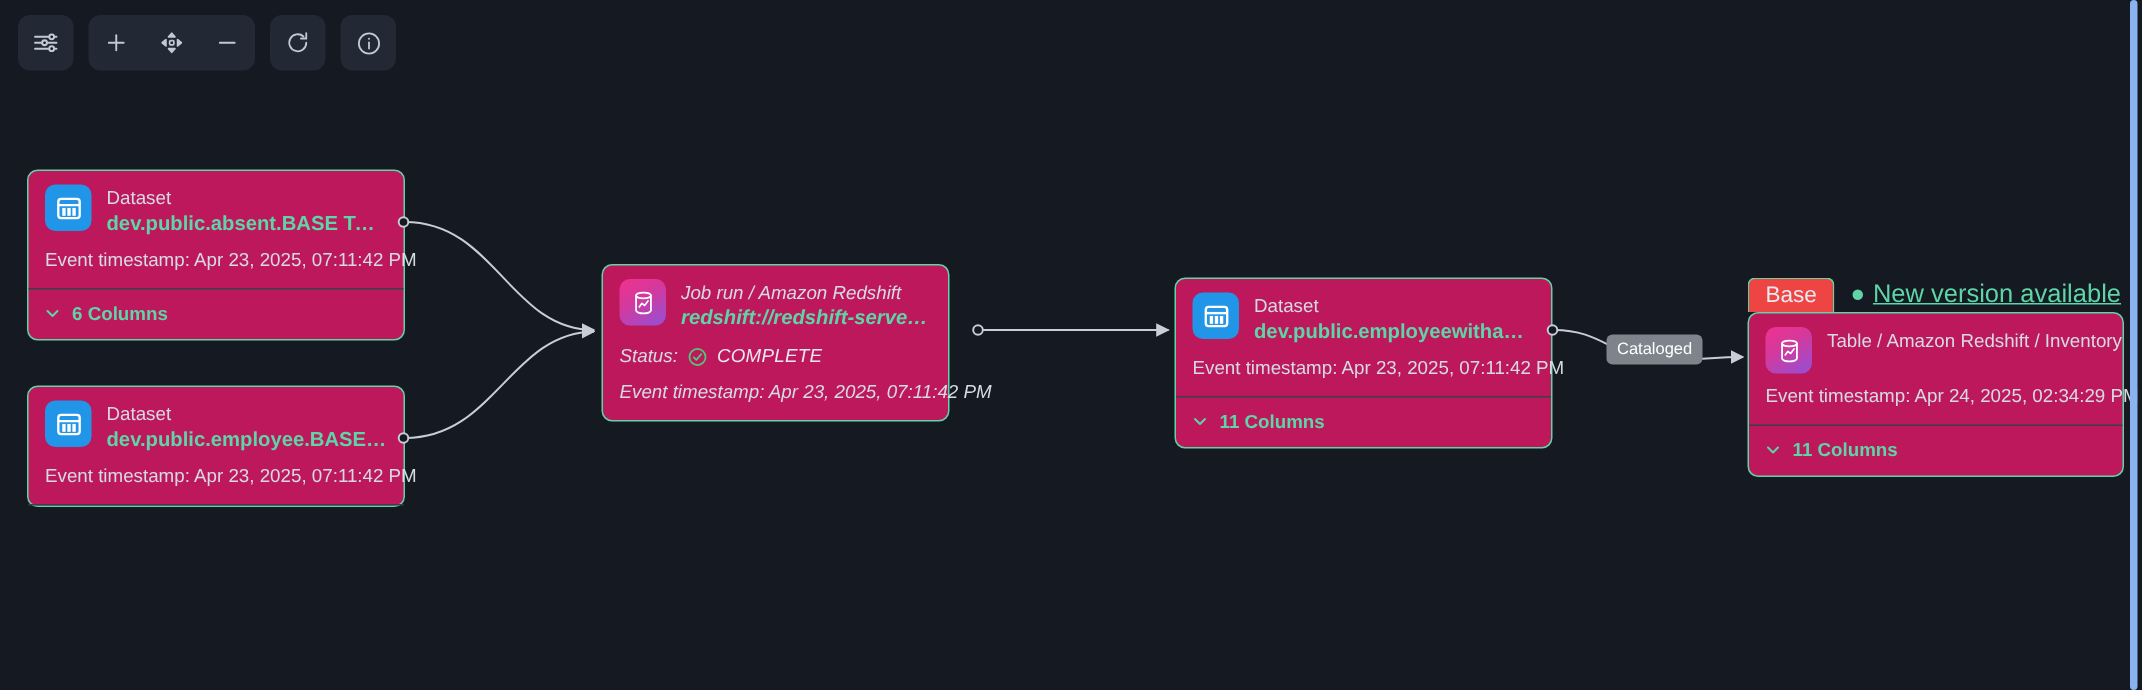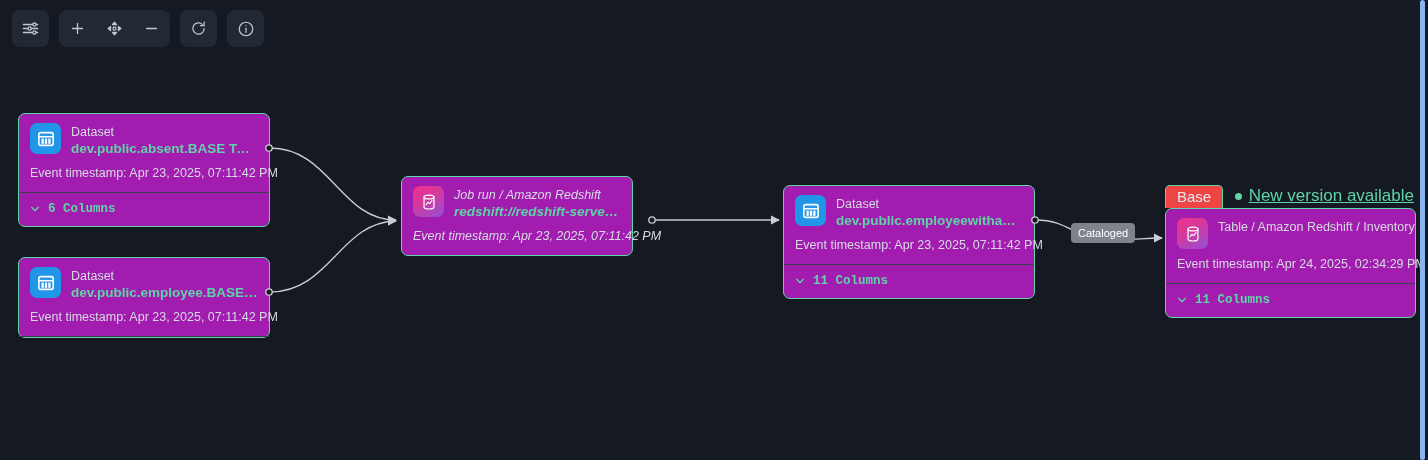--- a/index.html
+++ b/index.html
@@ -23,21 +23,21 @@
     display: flex; align-items: center; justify-content: center;
     background: transparent; border: none; cursor: pointer;
     border-radius: 8px;
   }
   .tb-btn svg { display: block; }
   .tb-solo { background: #222935; border-radius: 8px; }
 
   
   .node {
     position: absolute;
-    background: #a21caf;
+    background: #be185d;
     border: 1px solid #5fd4a6;
     border-radius: 7px;
     overflow: visible;
   }
   .node-body { padding: 9px 11px 10px 11px; }
   .node-head { display: flex; align-items: flex-start; gap: 10px; }
   .node-icon {
     width: 31px; height: 31px; border-radius: 7px;
     flex: 0 0 31px;
     display: flex; align-items: center; justify-content: center;
@@ -45,21 +45,21 @@
   .icon-dataset { background: #2196e8; }
   .icon-job { background: linear-gradient(150deg, #f0318f 0%, #d4399c 42%, #9350d8 100%); }
   .node-titles { display: flex; flex-direction: column; justify-content: center; min-width: 0; padding-top: 1px; }
   .node-kicker { font-size: 12.5px; color: #d6dbe3; line-height: 16px; white-space: nowrap; }
   .node-title { font-size: 13.5px; font-weight: bold; color: #5fd4a6; line-height: 18px; white-space: nowrap; overflow: hidden; text-overflow: ellipsis; }
   .node-meta { font-size: 12.5px; color: #d6dbe3; line-height: 17px; margin-top: 7px; white-space: nowrap; }
   .node-status { font-size: 12.5px; color: #d6dbe3; line-height: 17px; margin-top: 8px; display: flex; align-items: center; gap: 6px; white-space: nowrap; }
   .status-label { color: #d6dbe3; }
   .status-text { color: #e6eaf0; letter-spacing: .2px; }
   .node-divider { height: 1px; background: #39404c; }
-  .node-foot { padding: 8px 11px 9px 11px; display: flex; align-items: center; gap: 8px; font-family: Liberation Mono, monospace; }
+  .node-foot { padding: 8px 11px 9px 11px; display: flex; align-items: center; gap: 8px; }
   .foot-label { font-size: 12.5px; font-weight: bold; color: #5fd4a6; line-height: 16px; }
   .chev { width: 10px; height: 10px; flex: 0 0 10px; }
 
   
   .panel { position: absolute; }
   .panel-tabs { position: relative; display: flex; align-items: flex-end; height: 23px; }
   .tab {
     background: #ef4444;
     border: 1px solid #5fd4a6;
     border-bottom: none;
@@ -241,20 +241,28 @@
           <svg width="18" height="18" viewBox="0 0 24 24" fill="none" stroke="#ffffff" stroke-width="1.6" stroke-linejoin="round" stroke-linecap="round">
             <ellipse cx="12" cy="5.3" rx="6.6" ry="2.6"></ellipse>
             <path d="M5.4 5.3 L5.4 18.7 C5.4 20.1 8.4 21.3 12 21.3 C15.6 21.3 18.6 20.1 18.6 18.7 L18.6 5.3"></path>
             <polyline points="8.2,15.5 10.6,12.3 13,14.2 16,10.2" stroke-width="1.5"></polyline>
           </svg>
         </div>
         <div class="node-titles">
           <div class="node-kicker">Job run / Amazon Redshift</div>
           <div class="node-title">redshift://redshift-serverless-...</div>
         </div>
+      </div>
+      <div class="node-status">
+        <span class="status-label">Status:</span>
+        <svg width="14" height="14" viewBox="0 0 24 24" fill="none" stroke="#4ec97a" stroke-width="2" stroke-linecap="round" stroke-linejoin="round">
+          <circle cx="12" cy="12" r="9.2"></circle>
+            <polyline points="7.8,12.3 10.7,15.2 16.3,8.8"></polyline>
+        </svg>
+        <span class="status-text">COMPLETE</span>
       </div>
       <div class="node-meta">Event timestamp: Apr 23, 2025, 07:11:42 PM</div>
     </div>
   </div>
 
   <div class="node" style="left:783px; top:185px; width:252px;">
     <div class="node-body">
       <div class="node-head">
         <div class="node-icon icon-dataset">
           <svg width="18" height="18" viewBox="0 0 24 24" fill="none">

